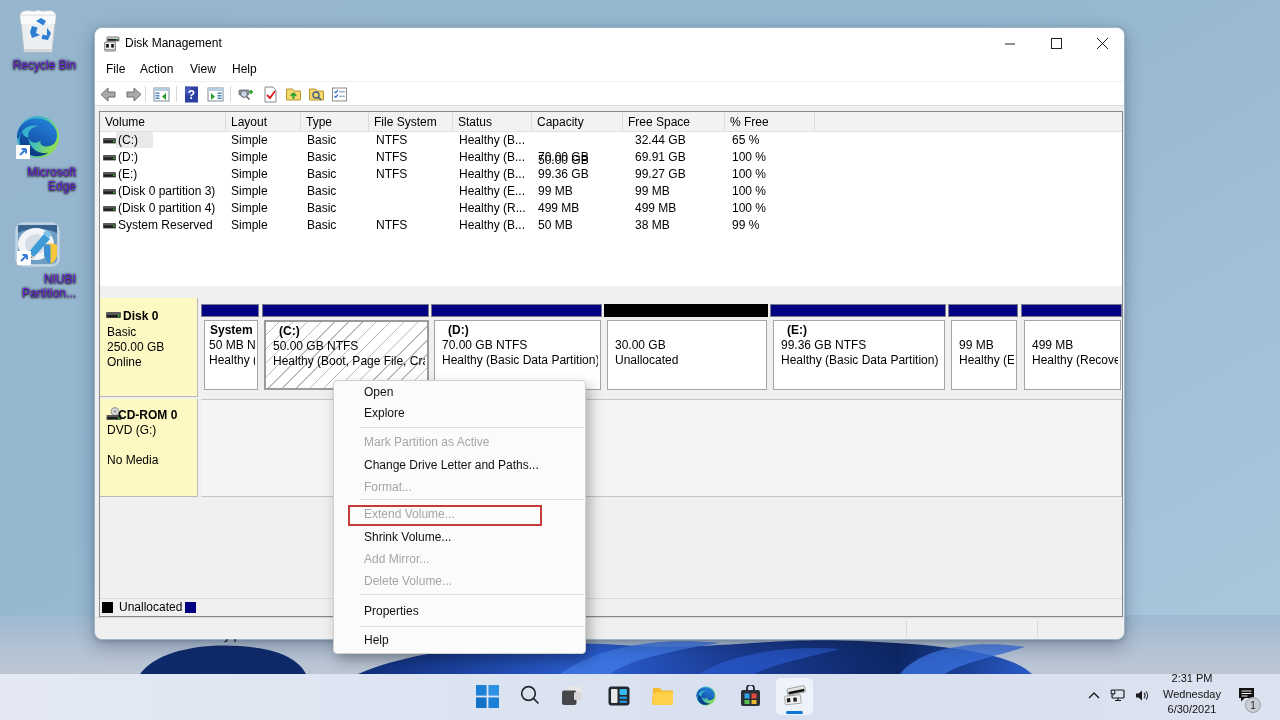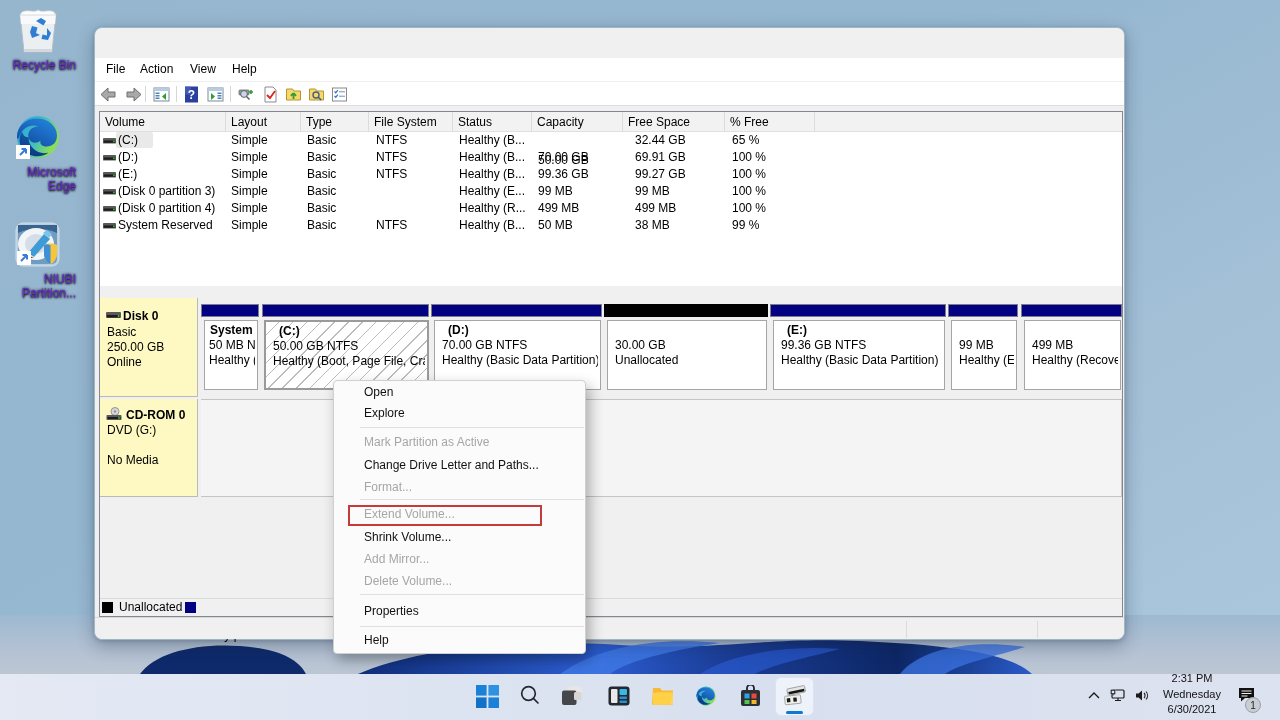--- a/index.html
+++ b/index.html
@@ -140,20 +140,41 @@
     <path d="M15 36 l5 0 -6 2 Z" fill="#333"></path>
     <path d="M30 24 C33 22 40 22 43 24 L43 33 C43 39 38 43 36.5 43 C35 43 30 39 30 33 Z" fill="#f5c63c"></path>
     <path d="M36.5 24.5 L36.5 43 C35 43 30 39 30 33 L30 24 C32 23 34.5 23 36.5 24.5 Z" fill="#3d8fd6"></path>
     <rect x="3" y="30" width="14" height="14" fill="#fff"></rect>
     <path d="M7 40 L13 34 M13 34 h-4.5 M13 34 v4.5" stroke="#3a7bd5" stroke-width="2" fill="none"></path>
   </svg>
   <div class="dlabel" style="left:0px;top:272px;">NIUBI<br>Partition...</div>
 </div>
 
 <div id="win">
+  <div id="titlebar">
+    <svg class="abs" style="left:9px;top:8px;" width="16" height="16" viewBox="0 0 16 16">
+      <rect x="3" y="1" width="12" height="4" rx="0.5" fill="#e8e8e8" stroke="#555" stroke-width="0.8"></rect>
+      <rect x="3.6" y="2.8" width="10.8" height="2" fill="#222"></rect>
+      <circle cx="12.8" cy="3.8" r="0.8" fill="#2fd32f"></circle>
+      <rect x="0.8" y="6" width="10.5" height="9" rx="0.5" fill="#f2f2f2" stroke="#555" stroke-width="0.8"></rect>
+      <rect x="2.2" y="8" width="2.6" height="3.6" fill="#111"></rect>
+      <rect x="7.2" y="8" width="2.6" height="3.6" fill="#111"></rect>
+      <rect x="1.6" y="13" width="9" height="1" fill="#999"></rect>
+    </svg>
+    <span class="abs t12" style="left:30px;top:8px;">Disk Management</span>
+    <svg class="abs" style="left:910px;top:11px;" width="10" height="10" viewBox="0 0 10 10">
+        <path d="M0 5h10" stroke="#222" stroke-width="1"></path>
+      </svg>
+    <svg class="abs" style="left:956px;top:10px;" width="11" height="11" viewBox="0 0 11 11">
+        <rect x="0.5" y="0.5" width="10" height="10" fill="none" stroke="#222" stroke-width="1"></rect>
+      </svg>
+    <svg class="abs" style="left:1002px;top:10px;" width="11" height="11" viewBox="0 0 11 11">
+        <path d="M0 0L11 11M11 0L0 11" stroke="#222" stroke-width="1"></path>
+      </svg>
+  </div>
   <div id="menubar">
     <span class="menuitem" style="left:11px;">File</span>
     <span class="menuitem" style="left:45px;">Action</span>
     <span class="menuitem" style="left:95px;">View</span>
     <span class="menuitem" style="left:137px;">Help</span>
   </div>
   <div id="toolbar">
     <svg class="tbtn" style="left:5px;" viewBox="0 0 17 17">
         <path d="M8 2v4h7v5H8v4L1 8.5z" fill="#a9a9a9" stroke="#6e6e6e" stroke-width="1"></path>
       </svg>
@@ -386,21 +407,21 @@
       </div>
 
       <div class="disklbl" style="top:101px;height:98px;border-bottom:1px solid #b9b9b9;border-right:1px solid #b9b9b9;">
         <svg class="abs" style="left:6px;top:8px;" width="16" height="16" viewBox="0 0 16 16">
             <circle cx="9" cy="4.5" r="4" fill="#d8d8d8" stroke="#808080" stroke-width="0.8"></circle>
             <circle cx="9" cy="4.5" r="1.2" fill="#909090"></circle>
             <rect x="0.5" y="8" width="15" height="5" rx="0.8" fill="#5a5a5a"></rect>
             <rect x="1.5" y="10" width="13" height="2" fill="#1c1c1c"></rect>
             <circle cx="13" cy="11" r="0.9" fill="#2fd32f"></circle>
           </svg>
-        <span class="abs t12" style="left:26px;top:9px;font-weight:bold;">CD-ROM 0</span>
+        <span class="abs t12" style="left:18px;top:9px;font-weight:bold;">CD-ROM 0</span>
         <span class="abs t12" style="left:7px;top:24px;">DVD (G:)</span>
         <span class="abs t12" style="left:7px;top:54px;">No Media</span>
       </div>
       <div class="abs" style="left:101px;top:101px;width:921px;height:98px;background:#f4f4f4;border:1px solid #c4c4c4;border-left:none;"></div>
     </div>
     <div id="legend">
       <div class="abs" style="left:2px;top:3px;width:11px;height:11px;background:#000;"></div>
       <span class="abs t12" style="left:19px;top:1px;">Unallocated</span>
       <div class="abs" style="left:85px;top:3px;width:11px;height:11px;background:#010181;"></div>
       <span class="abs t12" style="left:89px;top:1px;margin-top:28px;">Primary partition</span>

